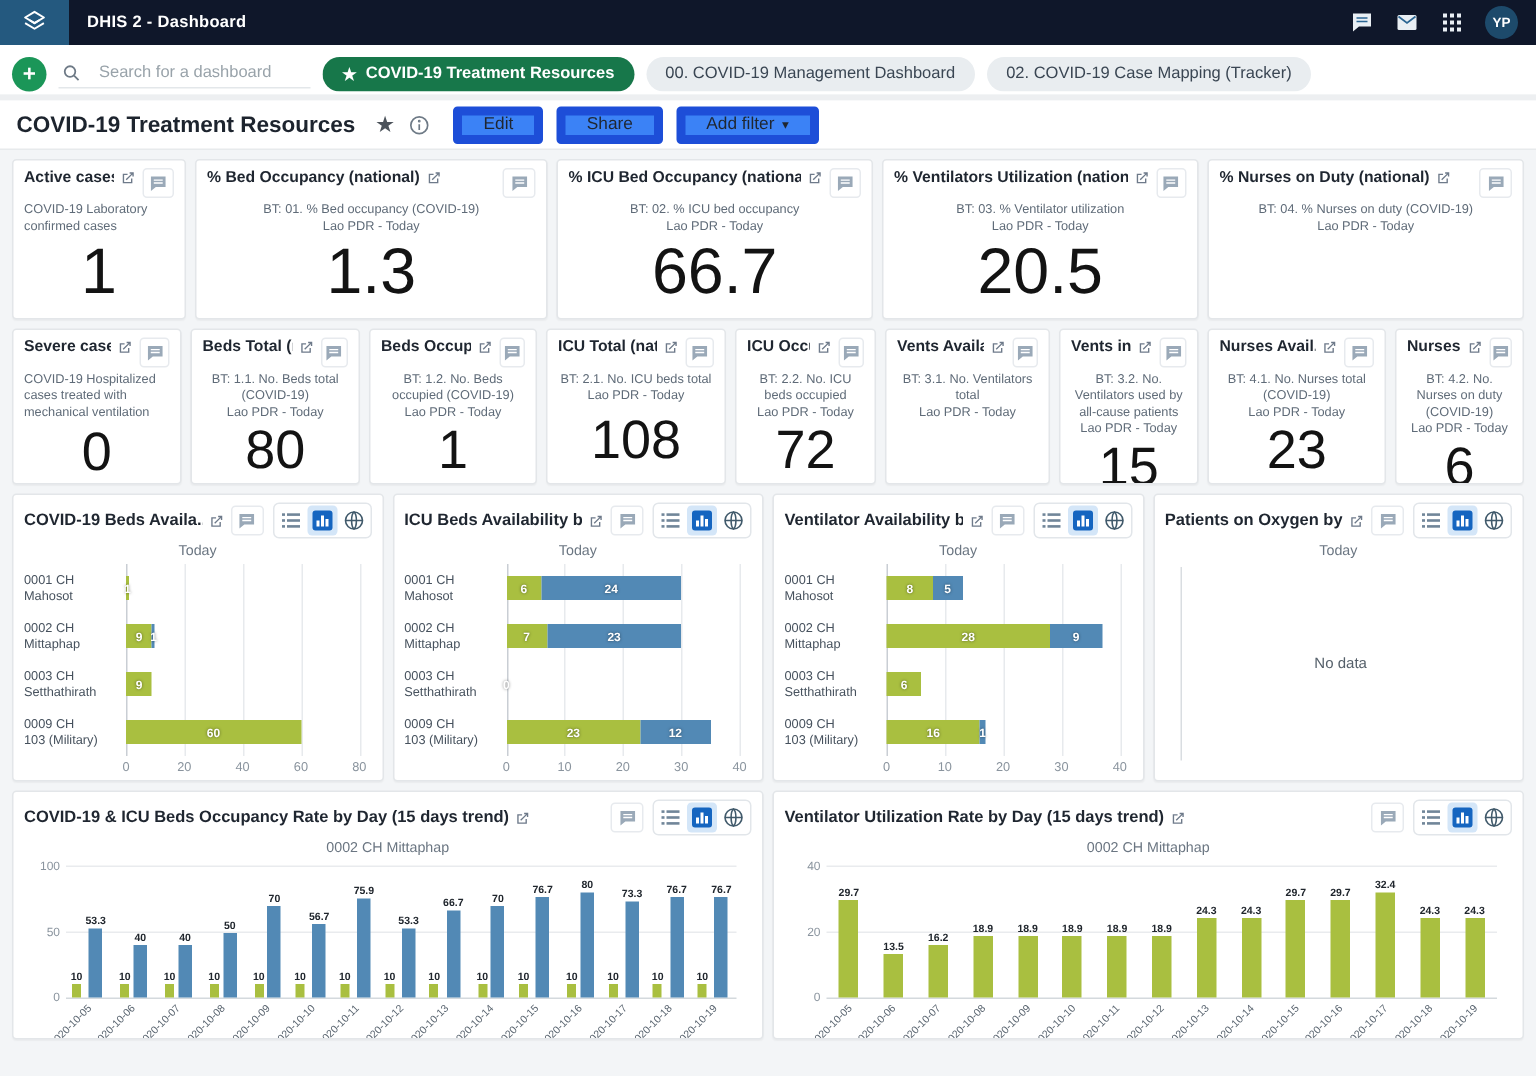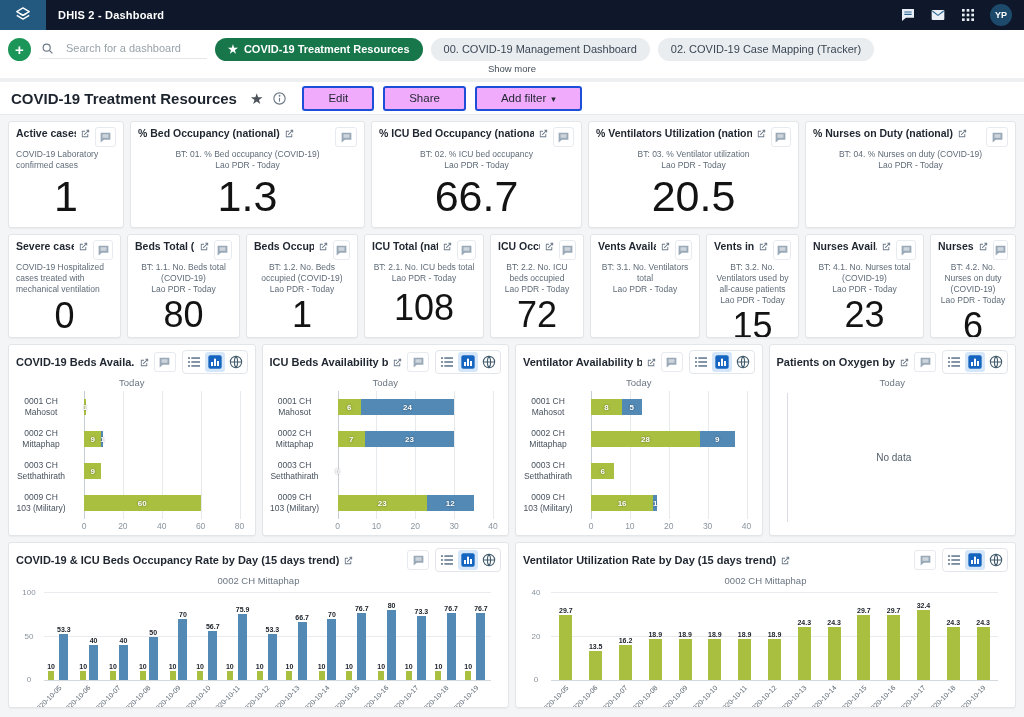--- a/index.html
+++ b/index.html
@@ -27,21 +27,21 @@
   .chip.sel { background:#17774a; color:#fff; font-weight:700; }
   .chipstar { font-size:11px; color:#fff; }
   .showmore { height:15px; text-align:center; font-size:9.5px; color:#444f5a; cursor:pointer; }
   .gapband { height:4px; background:#edeff1; }
 
   
   .titlebar { height:33px; background:#fff; display:flex; align-items:center; padding:0 11px; gap:9px; border-bottom:1px solid #e7eaec; }
   .page-title { font-size:15px; font-weight:700; color:#1d242e; margin-right:4px; }
   .staricon { color:#4c535b; font-size:15px; cursor:pointer; line-height:1; }
   .infoicon { width:15px; height:15px; display:inline-flex; cursor:pointer; }
-  .tb-btn { height:25px; border:2px solid #1d4ed8; background:#f0abfc; border-radius:3px; font-size:11.5px; color:#1f2630; padding:0 24px; cursor:pointer; font-family:inherit; }
+  .tb-btn { height:25px; border:6px solid #1d4ed8; background:#3b82f6; border-radius:3px; font-size:11.5px; color:#1f2630; padding:0 14px; cursor:pointer; font-family:inherit; }
   .tb-btn.first { margin-left:6px; }
   .caret { font-size:9px; margin-left:5px; }
 
   
   .content { padding:6px 8px; display:flex; flex-direction:column; gap:6px; }
   .grid { display:grid; gap:6px; }
   .row1 { grid-template-columns:116px 235px 211px 211px 1fr; height:107px; }
   .row2 { grid-template-columns:113px 113px 112px 120px 94px 110px 93px 119px 1fr; height:104px; }
   .row3 { grid-template-columns:repeat(4,1fr); height:192px; }
   .row4 { grid-template-columns:repeat(2,1fr); height:166px; }
@@ -70,35 +70,35 @@
   .vicon { width:20px; height:20px; padding:2px; display:inline-flex; border-radius:3px; cursor:pointer; }
   .vicon.active { background:#d4e6f8; }
   .csub { text-align:center; font-size:9.5px; color:#6b7682; margin:3px 0 3px; }
 
   
   .hplot { position:relative; flex:1; }
   .hgrid { position:absolute; left:68px; right:8px; top:0; bottom:0; }
   .hgridline { position:absolute; top:0; bottom:0; width:1px; background:#e7eaed; }
   .hgridline.zero { background:#c9ced4; }
   .hrow { display:flex; align-items:center; height:32px; position:relative; }
-  .hlab { width:68px; flex:none; font-size:8.5px; color:#46515d; text-align:center; padding-right:18px; line-height:1.25; }
+  .hlab { width:68px; flex:none; font-size:8.5px; color:#46515d; text-align:left; padding-right:18px; line-height:1.25; }
   .htrack { flex:1; height:16px; display:flex; margin-right:8px; position:relative; }
   .seg { height:100%; display:inline-flex; align-items:center; justify-content:center; overflow:visible; }
   .seg.g { background:#a9bf40; }
   .seg.b { background:#5289b5; }
   .seg span { font-size:8px; font-weight:700; color:#fff; text-shadow:0 0 2px rgba(0,0,0,.5); white-space:nowrap; }
   .hxaxis { position:relative; height:13px; margin-left:68px; margin-right:8px; }
   .hxaxis span { position:absolute; transform:translateX(-50%); font-size:8.5px; color:#8a949e; top:2px; }
   .nodata-plot { flex:1; border-left:1px solid #d9dde1; display:grid; place-items:center; font-size:10px; color:#55606a; margin:2px 8px 8px 10px; }
 
   
   .vwrap { flex:1; display:flex; flex-direction:column; }
   .vplot { position:relative; height:88px; margin:4px 10px 0 28px; border-bottom:1px solid #d4d9dd; }
   .vgridline { position:absolute; left:0; right:0; height:1px; background:#e9ebee; }
-  .vylab { position:absolute; left:-26px; width:22px; text-align:center; font-size:8px; color:#8a949e; }
+  .vylab { position:absolute; left:-26px; width:22px; text-align:right; font-size:8px; color:#8a949e; }
   .vgroups { position:absolute; left:0; right:0; top:0; bottom:0; display:flex; }
   .vgroup { flex:1; display:flex; align-items:flex-end; justify-content:center; gap:2px; height:100%; }
   .bcol { display:flex; flex-direction:column; align-items:center; justify-content:flex-end; height:100%; }
   .blab { font-size:7px; font-weight:700; color:#20262d; margin-bottom:1px; white-space:nowrap; }
   .vbar.g { background:#a9bf40; }
   .vbar.b { background:#5289b5; }
   .vxlabs { display:flex; margin:2px 10px 0 28px; height:42px; }
   .vxlab { flex:1; position:relative; }
   .vxlab span { position:absolute; top:1px; right:55%; transform:rotate(-45deg); transform-origin:100% 0; font-size:7px; color:#5a6570; white-space:nowrap; }
 </style>
@@ -164,21 +164,20 @@
           <span>COVID-19 Treatment Resources</span>
         </button>
         <button class="chip">
           <span>00. COVID-19 Management Dashboard</span>
         </button>
         <button class="chip">
           <span>02. COVID-19 Case Mapping (Tracker)</span>
         </button>
       </div>
   </div>
-  <div class="showmore">Show more</div>
 </div>
 <div class="gapband"></div>
 
 <div class="titlebar">
   <span class="page-title">COVID-19 Treatment Resources</span>
   <span class="staricon">★</span>
   <span class="infoicon">
     <svg viewBox="0 0 24 24" fill="none" stroke="#6e7a86" stroke-width="1.8">
         <circle cx="12" cy="12" r="9"></circle>
         <path d="M12 11v6"></path>

